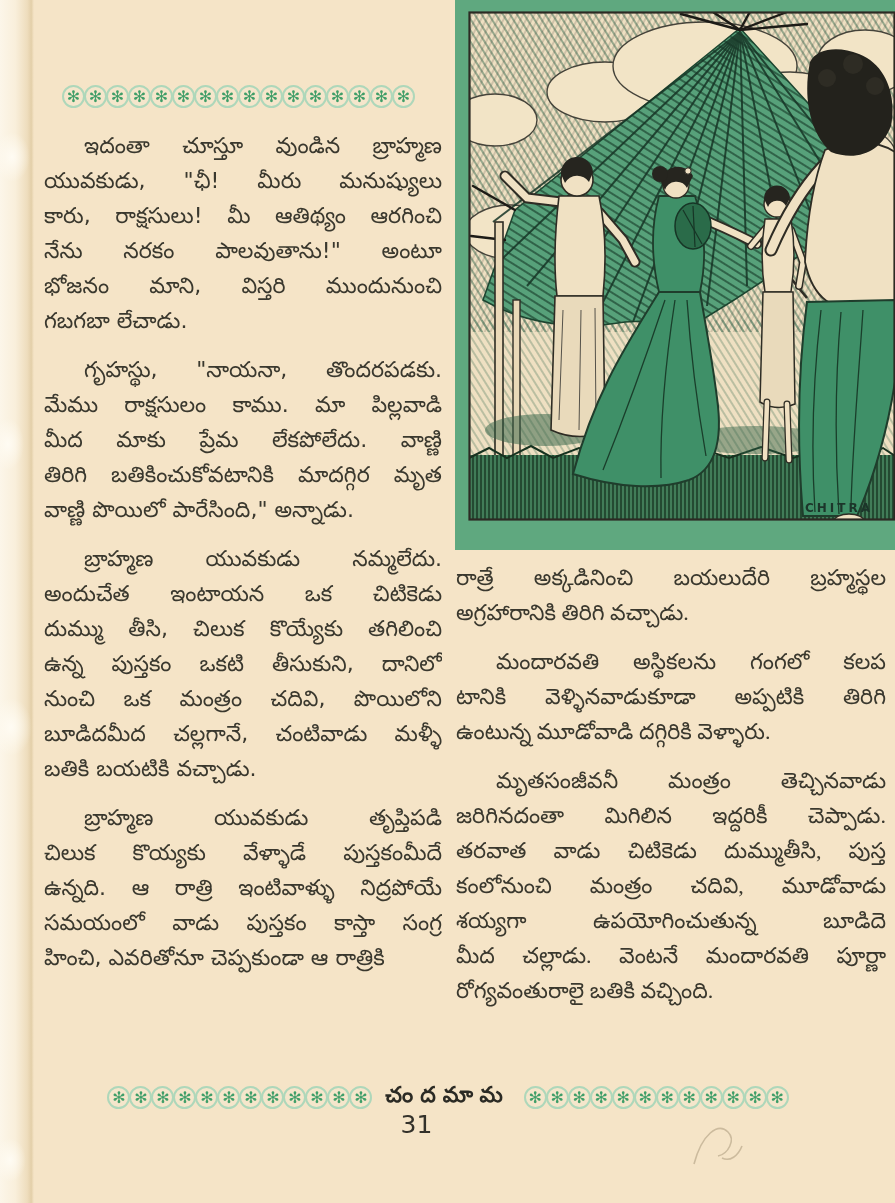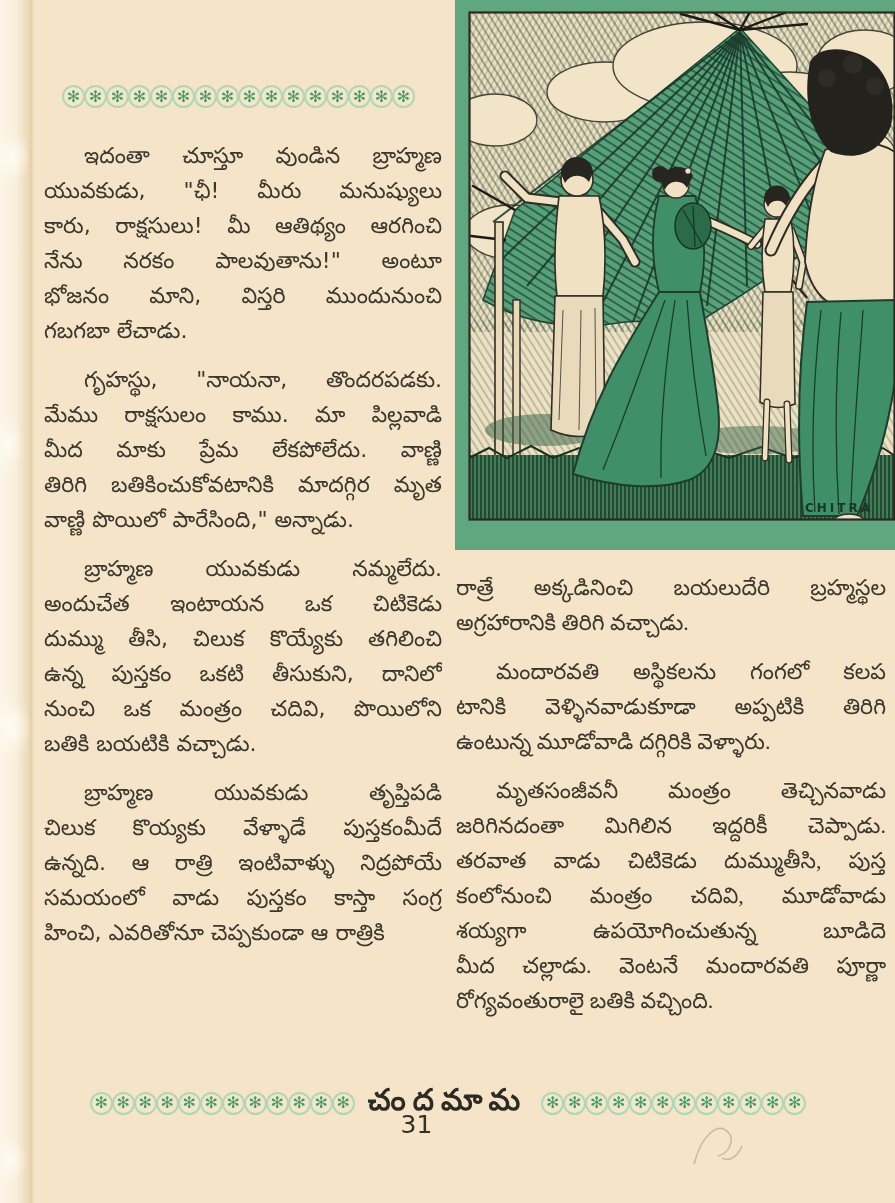--- a/index.html
+++ b/index.html
@@ -18,38 +18,38 @@
   
   .ornament{position:absolute;display:flex;align-items:center;}
   .motif{
     width:19px;height:19px;border:2px solid #aed7ba;border-radius:50%;
     display:inline-flex;align-items:center;justify-content:center;
     color:#3f9e68;font-size:16px;line-height:1;margin-right:-1px;
     background:rgba(255,255,255,0.08);
   }
   
   .col{position:absolute;color:#3a382e;font-size:22px;}
-  .para{margin:10px 0 14px 0;}
+  .para{margin:0 0 14px 0;}
   .tline{
     height:35px;line-height:35px;
     text-align:justify;text-align-last:justify;
     overflow:hidden;
   }
   .tline.last{text-align-last:left;}
   .tline.indent{text-indent:40px;}
   
   .illustration{position:absolute;left:455px;top:0;width:440px;height:550px;margin:0;}
   .illustration svg{display:block;}
   
   .footer-row{
     position:absolute;left:0;top:1082px;width:895px;
     display:flex;align-items:center;justify-content:center;gap:14px;
   }
   .footer-title{
-    color:#2b2a24;font-size:30px;letter-spacing:7px;white-space:nowrap;
+    color:#2b2a24;font-size:22px;letter-spacing:7px;white-space:nowrap;
     font-weight:bold;
   }
   .page-number{
     position:absolute;left:0;top:1110px;width:833px;text-align:center;
     color:#33312a;font-size:25px;
   }
   .pencil-mark{position:absolute;left:688px;top:1118px;}
 </style>
 </head>
 <body>
@@ -96,20 +96,21 @@
         <div class="tline">మీద మాకు ప్రేమ లేకపోలేదు. వాణ్ణి</div>
         <div class="tline">తిరిగి బతికించుకోవటానికి మాదగ్గిర మృత</div>
         <div class="tline last">వాణ్ణి పొయిలో పారేసింది," అన్నాడు.</div>
       </div>
       <div class="para">
         <div class="tline indent">బ్రాహ్మణ యువకుడు నమ్మలేదు.</div>
         <div class="tline">అందుచేత ఇంటాయన ఒక చిటికెడు</div>
         <div class="tline">దుమ్ము తీసి, చిలుక కొయ్యేకు తగిలించి</div>
         <div class="tline">ఉన్న పుస్తకం ఒకటి తీసుకుని, దానిలో</div>
         <div class="tline">నుంచి ఒక మంత్రం చదివి, పొయిలోని</div>
+        <div class="tline">బూడిదమీద చల్లగానే, చంటివాడు మళ్ళీ</div>
         <div class="tline last">బతికి బయటికి వచ్చాడు.</div>
       </div>
       <div class="para">
         <div class="tline indent">బ్రాహ్మణ యువకుడు తృప్తిపడి</div>
         <div class="tline">చిలుక కొయ్యకు వేళ్ళాడే పుస్తకంమీదే</div>
         <div class="tline">ఉన్నది. ఆ రాత్రి ఇంటివాళ్ళు నిద్రపోయే</div>
         <div class="tline">సమయంలో వాడు పుస్తకం కాస్తా సంగ్ర</div>
         <div class="tline last">హించి, ఎవరితోనూ చెప్పకుండా ఆ రాత్రికి</div>
       </div>
     </div>

